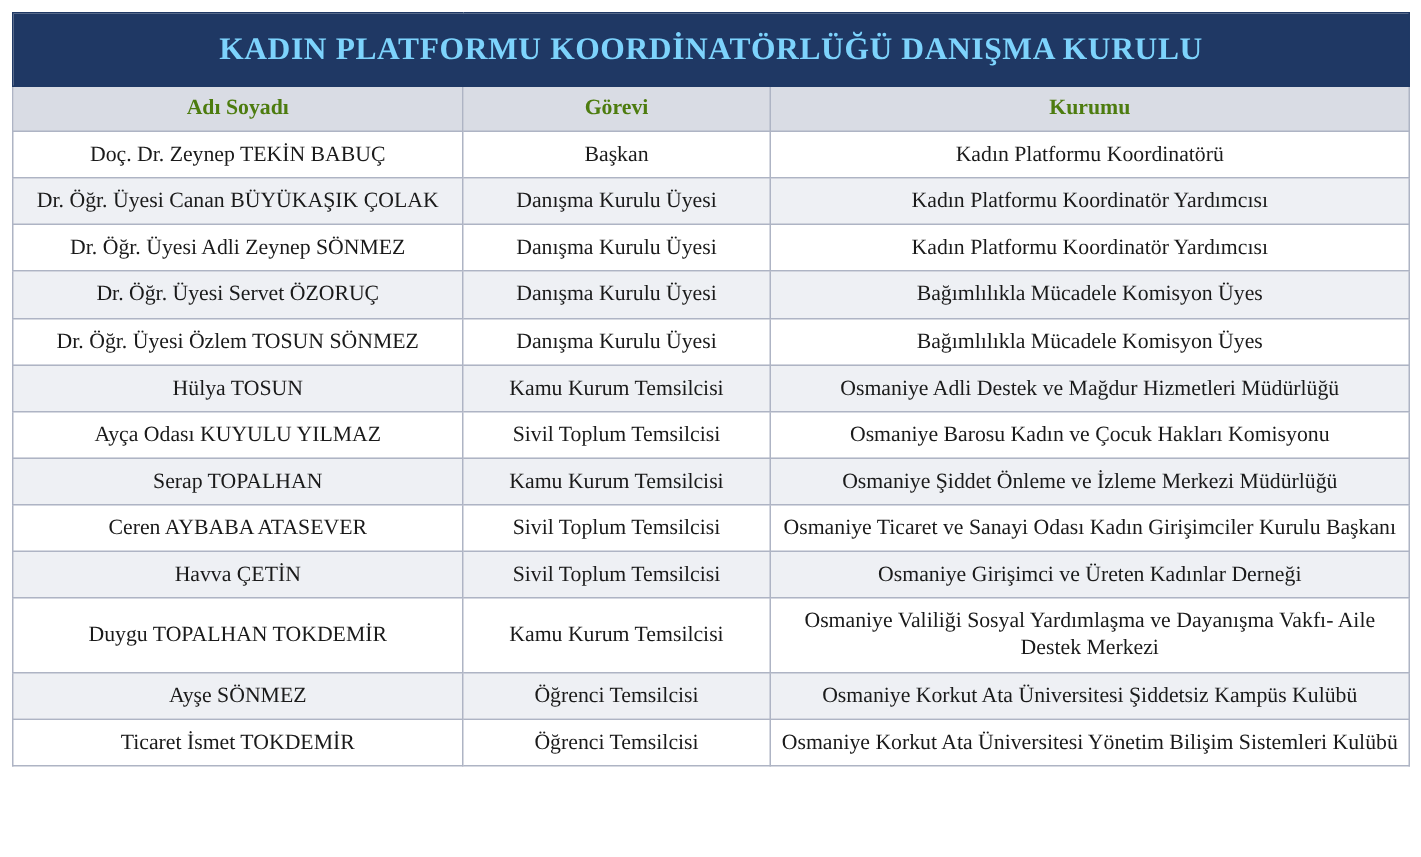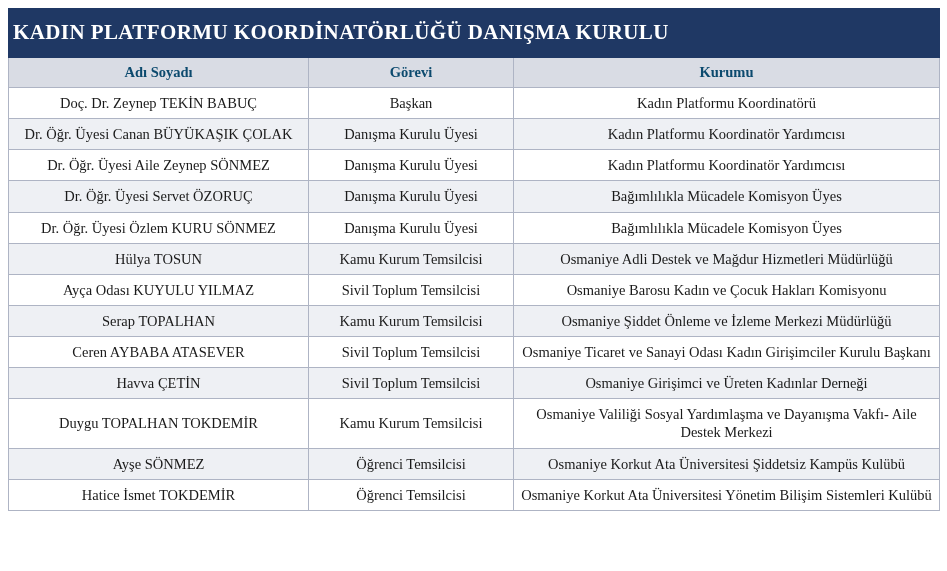--- a/index.html
+++ b/index.html
@@ -21,31 +21,32 @@
     padding: 8px 8px 0 8px;
     background: #ffffff;
   }
   .doc-table {
     width: 931px;
     border-collapse: collapse;
     table-layout: fixed;
   }
   .title-row td {
     background: #1f3864;
-    color: #ffffff;
+    color: #7dd3fc;
+    text-align: center;
     font-size: 21px;
     font-weight: bold;
     letter-spacing: 0.4px;
     padding: 11px 4px 12px 4px;
     border: 1px solid #1f3864;
     font-family: "Liberation Serif", serif;
   }
   .header-row td {
     background: #d9dce4;
-    color: #0c4a6e;
+    color: #4d7c0f;
     text-align: center;
     font-size: 14.5px;
     font-weight: bold;
     padding: 6px 4px;
     border: 1px solid #aeb4c4;
   }
   .doc-table td.cell {
     border: 1px solid #aeb4c4;
     font-size: 14.5px;
     text-align: center;
@@ -87,31 +88,31 @@
         <td class="cell">Doç. Dr. Zeynep TEKİN BABUÇ</td>
         <td class="cell">Başkan</td>
         <td class="cell">Kadın Platformu Koordinatörü</td>
       </tr>
       <tr class="odd">
         <td class="cell">Dr. Öğr. Üyesi Canan BÜYÜKAŞIK ÇOLAK</td>
         <td class="cell">Danışma Kurulu Üyesi</td>
         <td class="cell">Kadın Platformu Koordinatör Yardımcısı</td>
       </tr>
       <tr class="even">
-        <td class="cell">Dr. Öğr. Üyesi Aile Zeynep SÖNMEZ</td>
+        <td class="cell">Dr. Öğr. Üyesi Adli Zeynep SÖNMEZ</td>
         <td class="cell">Danışma Kurulu Üyesi</td>
         <td class="cell">Kadın Platformu Koordinatör Yardımcısı</td>
       </tr>
       <tr class="odd">
         <td class="cell">Dr. Öğr. Üyesi Servet ÖZORUÇ</td>
         <td class="cell">Danışma Kurulu Üyesi</td>
         <td class="cell">Bağımlılıkla Mücadele Komisyon Üyes</td>
       </tr>
       <tr class="even">
-        <td class="cell">Dr. Öğr. Üyesi Özlem KURU SÖNMEZ</td>
+        <td class="cell">Dr. Öğr. Üyesi Özlem TOSUN SÖNMEZ</td>
         <td class="cell">Danışma Kurulu Üyesi</td>
         <td class="cell">Bağımlılıkla Mücadele Komisyon Üyes</td>
       </tr>
       <tr class="odd">
         <td class="cell">Hülya TOSUN</td>
         <td class="cell">Kamu Kurum Temsilcisi</td>
         <td class="cell">Osmaniye Adli Destek ve Mağdur Hizmetleri Müdürlüğü</td>
       </tr>
       <tr class="even">
         <td class="cell">Ayça Odası KUYULU YILMAZ</td>
@@ -137,19 +138,19 @@
         <td class="cell">Duygu TOPALHAN TOKDEMİR</td>
         <td class="cell">Kamu Kurum Temsilcisi</td>
         <td class="cell">Osmaniye Valiliği Sosyal Yardımlaşma ve Dayanışma Vakfı- Aile Destek Merkezi</td>
       </tr>
       <tr class="odd">
         <td class="cell">Ayşe SÖNMEZ</td>
         <td class="cell">Öğrenci Temsilcisi</td>
         <td class="cell">Osmaniye Korkut Ata Üniversitesi Şiddetsiz Kampüs Kulübü</td>
       </tr>
       <tr class="even">
-        <td class="cell">Hatice İsmet TOKDEMİR</td>
+        <td class="cell">Ticaret İsmet TOKDEMİR</td>
         <td class="cell">Öğrenci Temsilcisi</td>
         <td class="cell">Osmaniye Korkut Ata Üniversitesi Yönetim Bilişim Sistemleri Kulübü</td>
       </tr>
     </tbody>
   </table>
 </div>
 
 </body></html>

